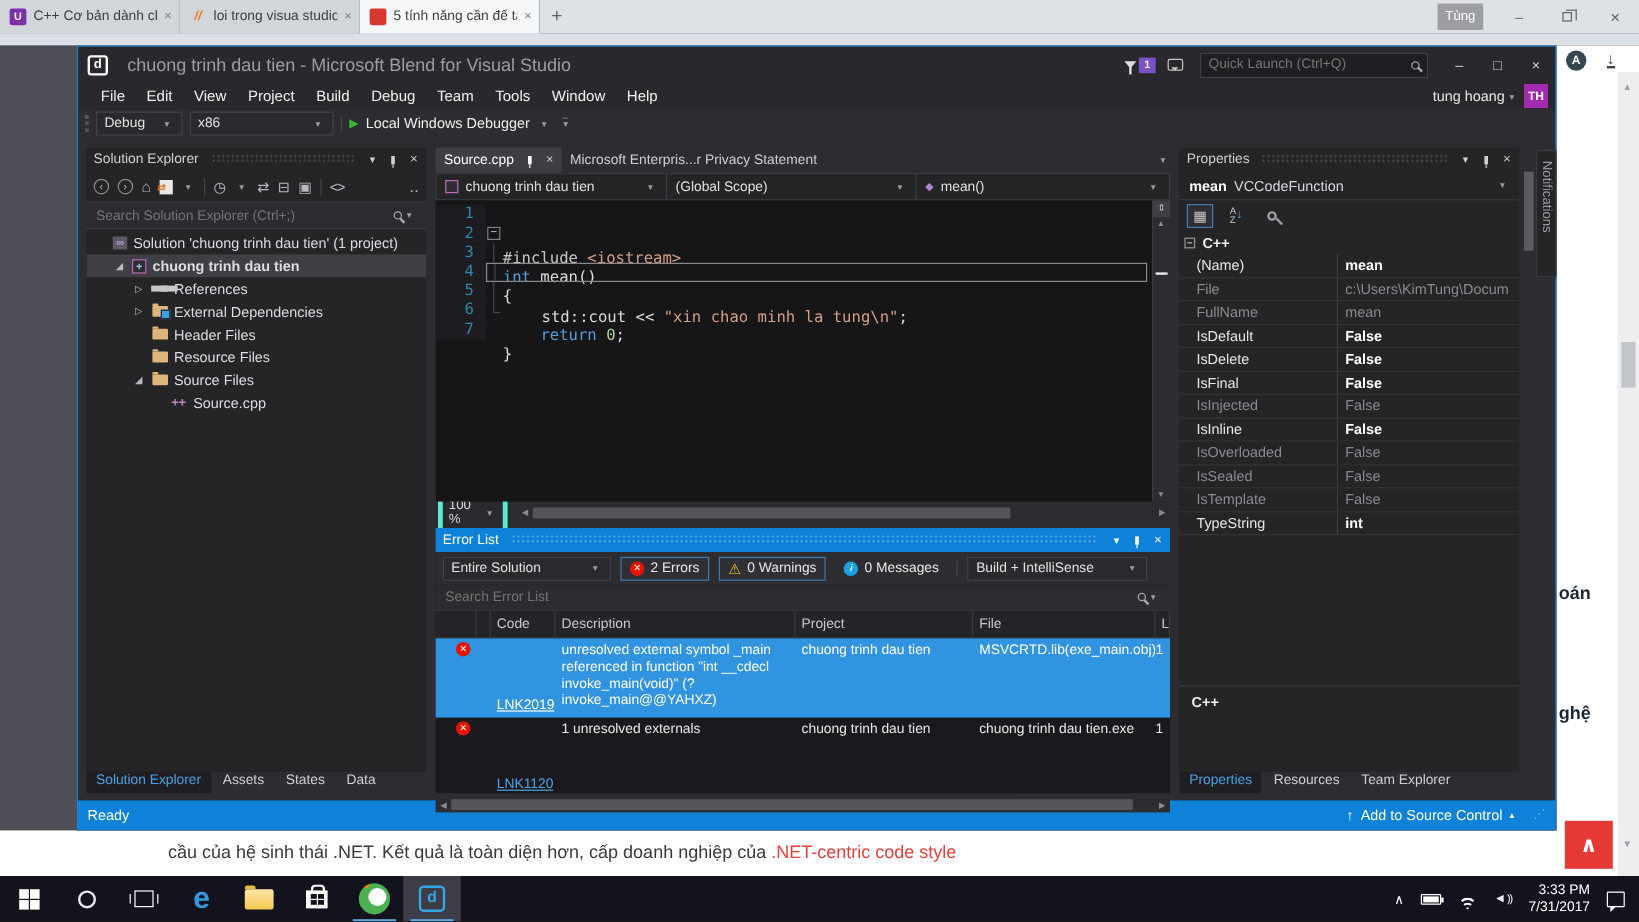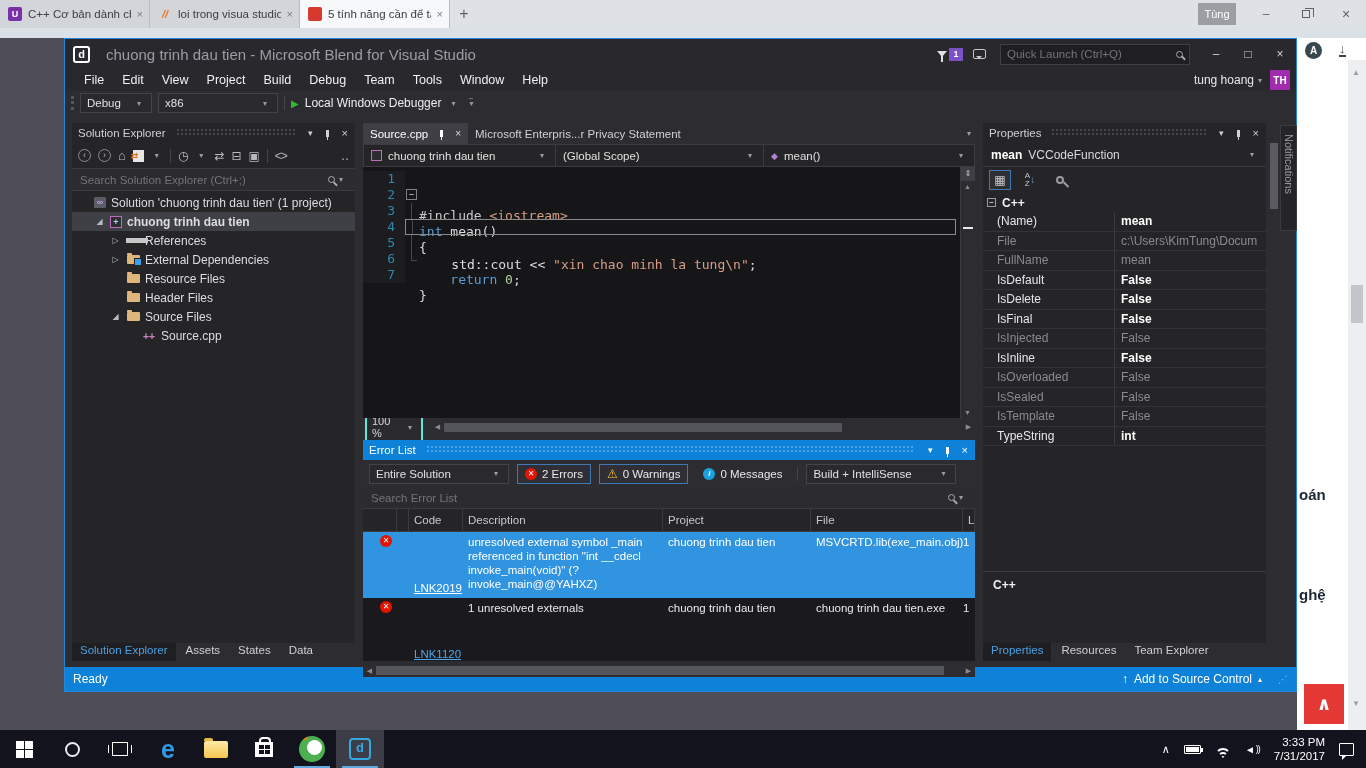--- a/index.html
+++ b/index.html
@@ -128,21 +128,21 @@
   .foldcol.guide::before { content:""; position:absolute; left:6px; top:0; bottom:0; width:1px; background:#46464c; }
   .foldcol.corner::before { content:""; position:absolute; left:6px; top:0; width:5px; height:9px; border-left:1px solid #46464c; border-bottom:1px solid #46464c; }
   .ctext { white-space:pre;margin-top:37px; }
   .pl { color:#dcdcdc; } .kw { color:#569cd6; } .str { color:#d69d85; } .num { color:#b5cea8; } .pp { color:#c8c8c8; }
   .ed-vscroll { width:15px; flex:0 0 auto; background:#2c2c31; position:relative; border-left:1px solid #3a3a40; }
   .ed-vscroll .split { position:absolute; top:0; left:0; right:0; height:14px; background:#3e3e44; color:#c8c8c8; font-size:8px; text-align:center; line-height:14px; }
   .ed-vscroll .sup { position:absolute; top:16px; left:3px; font-size:7px; color:#8a8a90; }
   .ed-vscroll .sdn { position:absolute; bottom:2px; left:3px; font-size:7px; color:#8a8a90; }
   .ed-vscroll .mark { position:absolute; top:60px; left:2px; width:10px; height:2px; background:#e8e8e8; }
   .ed-bottom { height:18px; background:#2d2d31; display:flex; align-items:center; flex:0 0 auto; }
-  .zoombox { width:58px; height:16px; display:flex; align-items:center; gap:5px; padding:18px 5px; font-size:11px; color:#d8d8d8; background:#2a2a2e; border:2px solid #5eead4; margin:0 8px 0 2px; }
+  .zoombox { width:58px; height:16px; display:flex; align-items:center; gap:5px; padding:18px 5px; font-size:11px; color:#d8d8d8; background:#2a2a2e; border:4px solid #5eead4; margin:0 8px 0 2px; }
   .hscroll { flex:1; height:13px; background:#2c2c31; display:flex; align-items:center; position:relative; }
   .hs-arr { width:13px; font-size:7px; color:#8a8a90; text-align:center; }
   .hthumb { height:9px; background:#55555c; flex:1; margin-right:120px; border-radius:1px; }
 
   
   .errlist { flex:1; margin-top:4px; display:flex; flex-direction:column; background:#1a1a1e; min-height:0; }
   .el-tools { height:27px; background:#2d2d31; display:flex; align-items:center; gap:8px; padding:0 6px; flex:0 0 auto; }
   .el-combo { height:20px; background:#2a2a2e; border:1px solid #434348; display:flex; align-items:center; gap:6px; padding:0 6px; font-size:11.5px; color:#e0e0e0; }
   .el-btn { height:20px; display:flex; align-items:center; gap:5px; padding:0 7px; font-size:11.5px; color:#e8e8e8; }
   .el-btn.on { border:1px solid #3e79b4; background:#2f2f35; }
@@ -270,20 +270,25 @@
     <span class="ext-dl">↓</span>
     <span class="frag" style="left:2px; top:448px">oán</span>
     <span class="frag" style="left:2px; top:548px">ghệ</span>
     <div class="pscroll">
       <span class="up">▲</span>
       <div class="pthumb"></div>
       <span class="dn">▼</span>
     </div>
   </div>
 
+  <div class="botstrip">
+    <div class="bottext">
+      <span>cầu của hệ sinh thái .NET. Kết quả là toàn diện hơn, cấp doanh nghiệp của </span><span class="red">.NET-centric code style</span>
+    </div>
+  </div>
   <div class="scrolltop">∧</div>
 
   <div id="vswin">
 
     <div class="vs-titlebar">
       <span class="blend-logo">d</span>
       <span class="vs-title">chuong trinh dau tien - Microsoft Blend for Visual Studio</span>
       <span class="tb-spacer"></span>
       <span class="funnel"></span>
       <span class="badge">1</span>
@@ -385,28 +390,28 @@
                 <span class="ti ti-extdep">
                   <span class="fold-ico"></span>
                 </span>
                 <span>External Dependencies</span>
               </div>
               <div class="trow" style="padding-left: 38px;">
                 <span class="arr"></span>
                 <span class="ti ti-folder">
                   <span class="fold-ico"></span>
                 </span>
-                <span>Resource Files</span>
+                <span>Header Files</span>
               </div>
               <div class="trow" style="padding-left: 38px;">
                 <span class="arr"></span>
                 <span class="ti ti-folder">
                   <span class="fold-ico"></span>
                 </span>
-                <span>Header Files</span>
+                <span>Resource Files</span>
               </div>
               <div class="trow" style="padding-left: 38px;">
                 <span class="arr">◢</span>
                 <span class="ti ti-folder">
                   <span class="fold-ico"></span>
                 </span>
                 <span>Source Files</span>
               </div>
               <div class="trow" style="padding-left: 54px;">
                 <span class="arr"></span>

